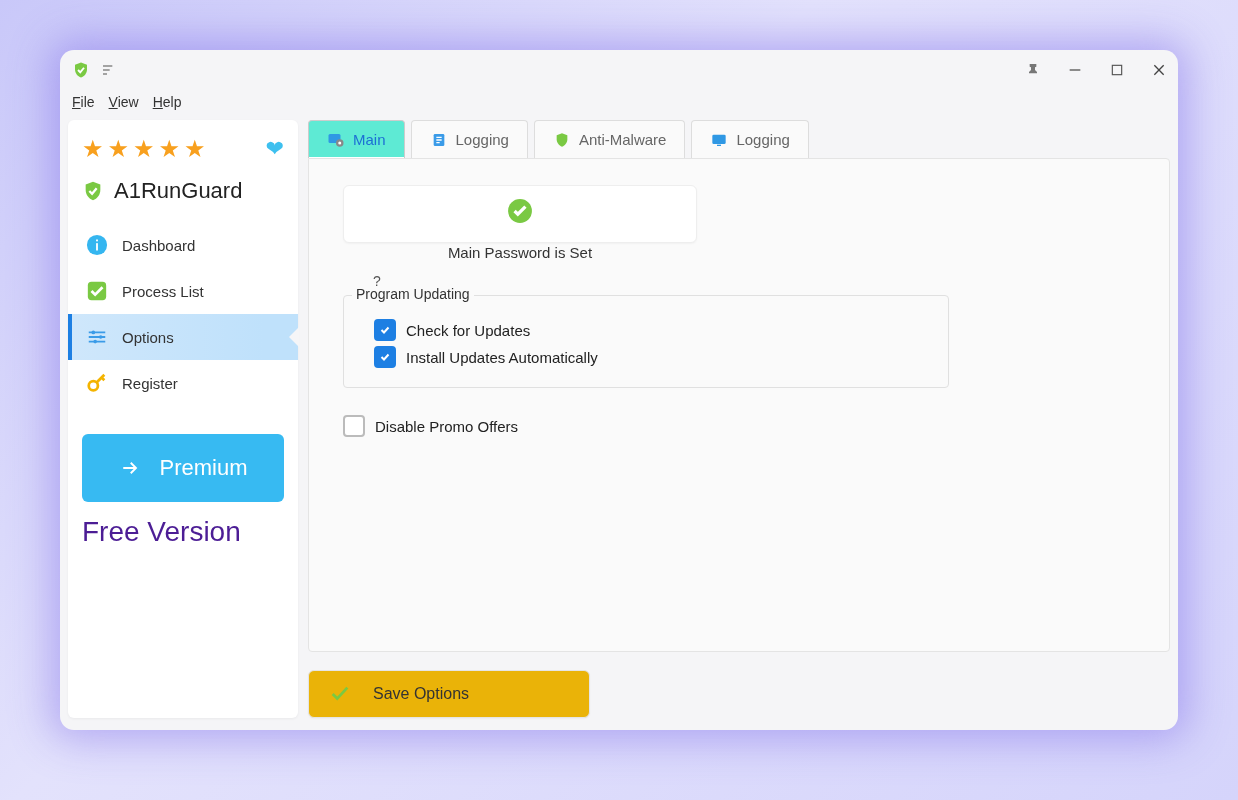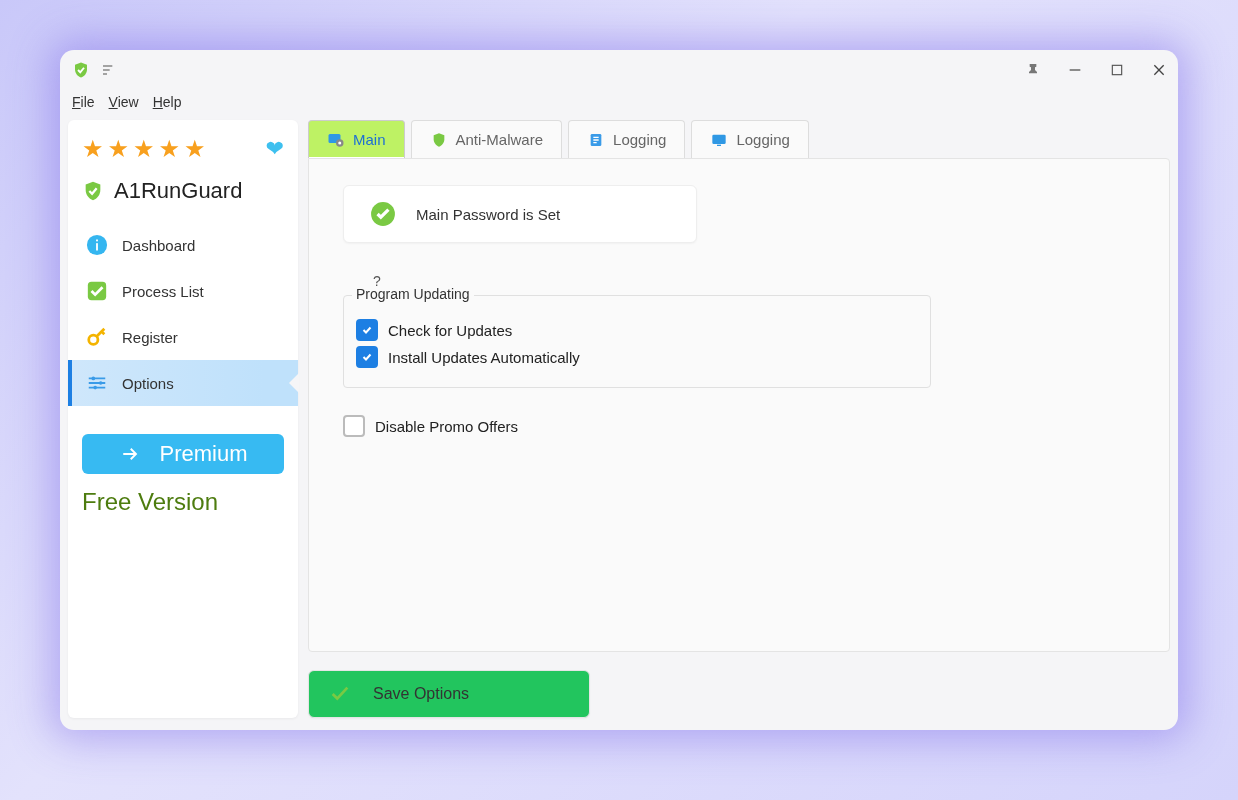--- a/index.html
+++ b/index.html
@@ -62,61 +62,62 @@
   }
   .navitem.active::before{
     content:""; position:absolute; left:0; top:0; bottom:0; width:4px; background:#1d7fe3;
   }
   .navitem.active::after{
     content:""; position:absolute; right:-1px; top:50%; transform:translateY(-50%);
     width:0;height:0;border-top:10px solid transparent;border-bottom:10px solid transparent;border-right:10px solid #f5f5f7;
   }
   .ico { width:22px; height:22px; display:flex; align-items:center; justify-content:center; font-size:18px;}
   .premium-btn{
-    margin:28px 14px 10px 14px; height:40px; border-radius:6px;
+    margin:28px 14px 10px 14px; height:68px; border-radius:6px;
     background:#37baf2; color:#fff; font-size:22px; font-weight:500;
     display:flex; align-items:center; justify-content:center; gap:17px; cursor:pointer;
   }
-  .freever { padding:4px 14px 0 14px; font-size:24px; color:#4d7c0f; }
+  .freever { padding:4px 14px 0 14px; font-size:28px; color:#4c1d95; }
   
   .main { flex:1; display:flex; flex-direction:column; min-width:0;}
   .tabs { display:flex; gap:6px; height:38px; }
   .tab  {
     display:flex; align-items:center; gap:8px; padding:0 18px;
     border:1px solid #ddd; border-bottom:none; border-radius:4px 4px 0 0;
     background:#fafafa; font-size:15px; color:#666; cursor:pointer;
   }
-  .tab.active { background:#bef264; border-color:#ccc; color:#1d6fd4; font-weight:500; box-shadow:0 -1px 0 #fff inset;}
+  .tab.active { background:#5eead4; border-color:#ccc; color:#1d6fd4; font-weight:500; box-shadow:0 -1px 0 #fff inset;}
   .tabico { width:18px;height:18px; display:inline-flex; align-items:center; justify-content:center;}
   .panel {
     flex:1; background:#fafafa; border:1px solid #e4e4e4; border-radius:0 4px 4px 4px;
     padding:26px 34px; position:relative; color:#333;
   }
   .card {
     display:flex; align-items:center; gap:20px; background:#fff; border:1px solid #eee;
     border-radius:6px; padding:12px 26px; width:300px; height:32px; font-size:15px;
     box-shadow:0 1px 2px rgba(0,0,0,0.04);
+    flex-direction:column;
   }
   .checkrow{ display:flex; align-items:center; gap:10px; font-size:15px; color:#222; margin:5px 0;}
   .chk{
     width:18px;height:18px;border:2px solid #bbb;border-radius:4px;background:#fff;display:inline-flex;align-items:center;justify-content:center;
   }
   .chk.checked{ background:#1d7fe3; border-color:#1d7fe3; color:#fff; }
   .chk.checked svg{ stroke:#fff; }
   .groupbox{
-    border:1px solid #e0e0e0; border-radius:4px; padding:18px 14px 14px 12px; margin-top:6px; width:560px;
+    border:1px solid #e0e0e0; border-radius:4px; padding:18px 14px 14px 30px; margin-top:6px; width:560px;
     position:relative;
   }
   .groupbox .legend{
     position:absolute; top:-10px; left:8px; background:#fafafa; padding:0 4px; font-size:14px; color:#333;
   }
   .helpq{ font-size:14px; color:#555; margin:4px 0 4px 30px;}
   .savebtn{
     margin-top:18px; display:flex; align-items:center; gap:22px;
-    background:#22c55e; border:1px solid #e5e5e5; border-radius:6px;
+    background:#eab308; border:1px solid #e5e5e5; border-radius:6px;
     padding:12px 40px 12px 20px; width:220px; font-size:16px; color:#333; cursor:pointer;
     box-shadow:0 1px 2px rgba(0,0,0,0.04);
   }
   svg { display:block; }
 </style>
 </head>
 <body>
 
 <div class="window">
 
@@ -199,40 +200,40 @@
       <div class="navitem">
         <span class="ico">
           <svg width="22" height="22" viewBox="0 0 24 24">
               <rect x="2" y="2" width="20" height="20" rx="4" fill="#7ac943"></rect>
               <path stroke="#fff" stroke-width="3" fill="none" d="M6 12l4 4 8-8"></path>
             </svg>
         </span>
         <span>Process List</span>
       </div>
 
-      <div class="navitem">
-        <span class="ico">
-          <svg width="22" height="22" viewBox="0 0 24 24">
-              <circle cx="8" cy="15" r="5" fill="none" stroke="#f4b400" stroke-width="3"></circle>
-              <path stroke="#f4b400" stroke-width="3" d="M11 12l9-9M17 6l3 3"></path>
-            </svg>
-        </span>
-        <span>Register</span>
-      </div>
-
       <div class="navitem active">
         <span class="ico">
           <svg width="22" height="22" viewBox="0 0 24 24">
               <path stroke="#3a9be8" stroke-width="2" d="M3 7h18M3 12h18M3 17h18"></path>
               <circle cx="8" cy="7" r="2" fill="#3a9be8"></circle>
               <circle cx="16" cy="12" r="2" fill="#3a9be8"></circle>
               <circle cx="10" cy="17" r="2" fill="#3a9be8"></circle>
             </svg>
         </span>
         <span>Options</span>
+      </div>
+
+      <div class="navitem">
+        <span class="ico">
+          <svg width="22" height="22" viewBox="0 0 24 24">
+              <circle cx="8" cy="15" r="5" fill="none" stroke="#f4b400" stroke-width="3"></circle>
+              <path stroke="#f4b400" stroke-width="3" d="M11 12l9-9M17 6l3 3"></path>
+            </svg>
+        </span>
+        <span>Register</span>
       </div>
 
       <div class="premium-btn">
         <svg width="24" height="18" viewBox="0 0 24 24">
             <path stroke="#fff" stroke-width="2.5" fill="none" d="M3 12h16M13 5l7 7-7 7"></path>
           </svg>
         <span>Premium</span>
       </div>
       <div class="freever">Free Version</div>
     </div>
@@ -245,33 +246,33 @@
                 <rect x="2" y="4" width="16" height="12" rx="2" fill="#2f98e4"></rect>
                 <circle cx="17" cy="16" r="5" fill="#888"></circle>
                 <circle cx="17" cy="16" r="2" fill="#fff"></circle>
               </svg>
           </span>
           <span>Main</span>
         </div>
         <div class="tab">
           <span class="tabico">
             <svg width="16" height="16" viewBox="0 0 24 24">
-                <path fill="#7ac943" d="M12 2l8 3v6c0 5-3.4 9.7-8 11-4.6-1.3-8-6-8-11V5l8-3z"></path>
-              </svg>
-          </span>
-          <span>Anti-Malware</span>
+                <rect x="4" y="3" width="16" height="18" rx="2" fill="#3a9be8"></rect>
+                <path stroke="#fff" stroke-width="2" d="M8 8h8M8 12h8M8 16h5"></path>
+              </svg>
+          </span>
+          <span>Logging</span>
         </div>
         <div class="tab">
           <span class="tabico">
             <svg width="16" height="16" viewBox="0 0 24 24">
-                <rect x="4" y="3" width="16" height="18" rx="2" fill="#3a9be8"></rect>
-                <path stroke="#fff" stroke-width="2" d="M8 8h8M8 12h8M8 16h5"></path>
-              </svg>
-          </span>
-          <span>Logging</span>
+                <path fill="#7ac943" d="M12 2l8 3v6c0 5-3.4 9.7-8 11-4.6-1.3-8-6-8-11V5l8-3z"></path>
+              </svg>
+          </span>
+          <span>Anti-Malware</span>
         </div>
         <div class="tab">
           <span class="tabico">
             <svg width="16" height="16" viewBox="0 0 24 24">
                 <rect x="2" y="4" width="20" height="14" rx="2" fill="#2f98e4"></rect>
                 <rect x="9" y="19" width="6" height="2" fill="#2f98e4"></rect>
               </svg>
           </span>
           <span>Logging</span>
         </div>

